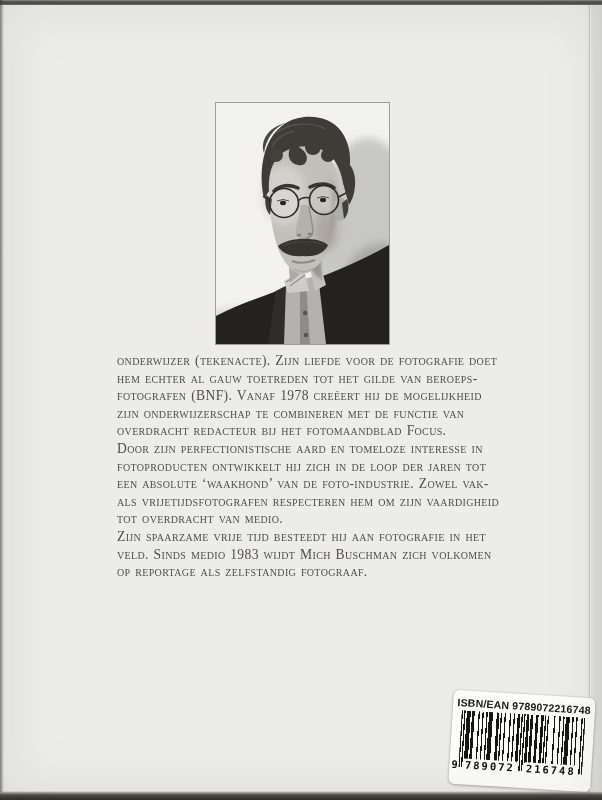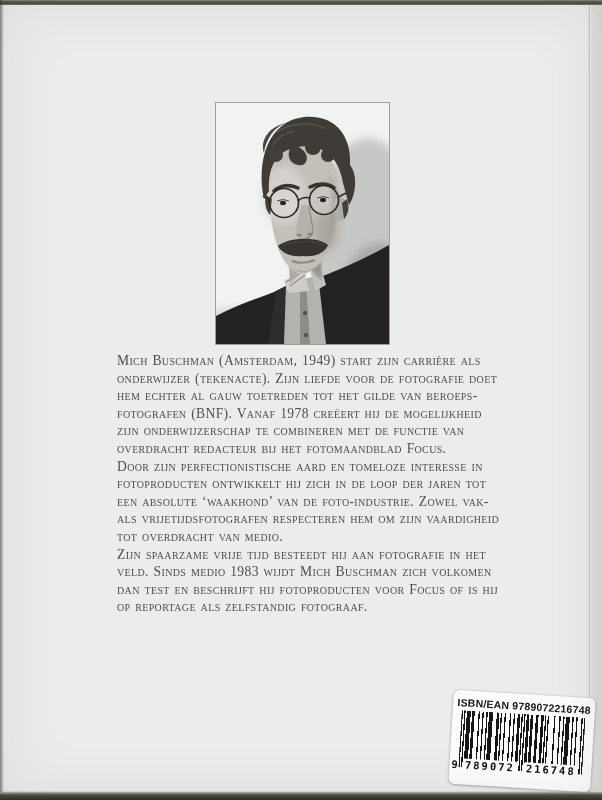--- a/index.html
+++ b/index.html
@@ -127,34 +127,32 @@
 
       <path d="M62,143 C72,134 102,133 112,142 C108,151 98,154 87,153 C76,154 66,151 62,143 Z" fill="#37332e"></path>
       <path d="M66,143 C74,138 100,137 108,142" stroke="#55524b" stroke-width="1" fill="none" opacity=".6"></path>
 
       <path d="M76,158 Q87,162 99,157" stroke="#8c8882" stroke-width="2" fill="none"></path>
       <path d="M78,166 Q87,172 98,165" stroke="#a7a29b" stroke-width="1.4" fill="none" opacity=".7"></path>
     </svg>
   </div>
 
   <div class="bio">
-      <div class="bio-line">Mich Buschman (Amsterdam, 1949) start zijn carrière als</div>
       <div class="bio-line">onderwijzer (tekenacte). Zijn liefde voor de fotografie doet</div>
       <div class="bio-line">hem echter al gauw toetreden tot het gilde van beroeps-</div>
       <div class="bio-line">fotografen (BNF). Vanaf 1978 creëert hij de mogelijkheid</div>
       <div class="bio-line">zijn onderwijzerschap te combineren met de functie van</div>
       <div class="bio-line">overdracht redacteur bij het fotomaandblad Focus.</div>
       <div class="bio-line">Door zijn perfectionistische aard en tomeloze interesse in</div>
       <div class="bio-line">fotoproducten ontwikkelt hij zich in de loop der jaren tot</div>
       <div class="bio-line">een absolute ‘waakhond’ van de foto-industrie. Zowel vak-</div>
       <div class="bio-line">als vrijetijdsfotografen respecteren hem om zijn vaardigheid</div>
       <div class="bio-line">tot overdracht van medio.</div>
       <div class="bio-line">Zijn spaarzame vrije tijd besteedt hij aan fotografie in het</div>
       <div class="bio-line">veld. Sinds medio 1983 wijdt Mich Buschman zich volkomen</div>
-      <div class="bio-line">dan test en beschrijft hij fotoproducten voor Focus of is hij</div>
       <div class="bio-line">op reportage als zelfstandig fotograaf.</div>
     </div>
 
   <div class="sticker">
     <div class="isbn-label">ISBN/EAN 9789072216748</div>
     <div class="bars-wrap">
       <svg id="bars" class="bars" viewBox="0 0 95 58" preserveAspectRatio="none">
           <rect x="0" y="0" width="1" height="58" fill="#161616"></rect>
           <rect x="2" y="0" width="1" height="58" fill="#161616"></rect>
           <rect x="4" y="0" width="1" height="50" fill="#161616"></rect>

